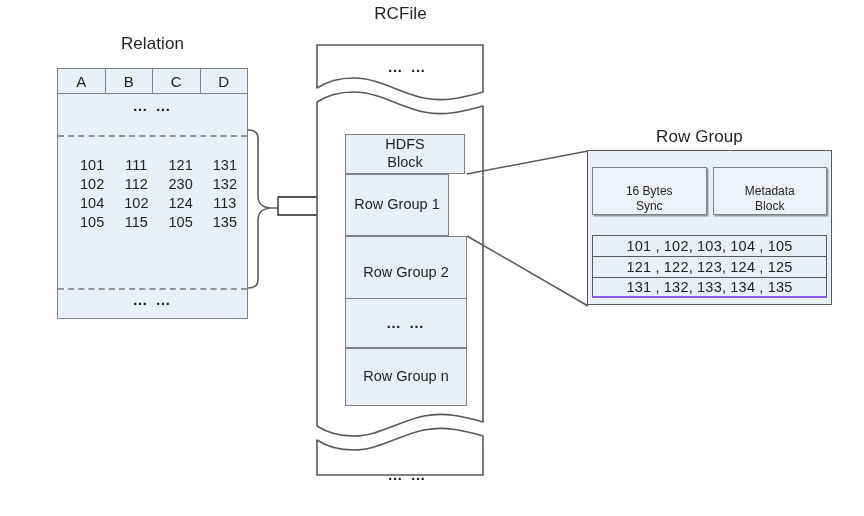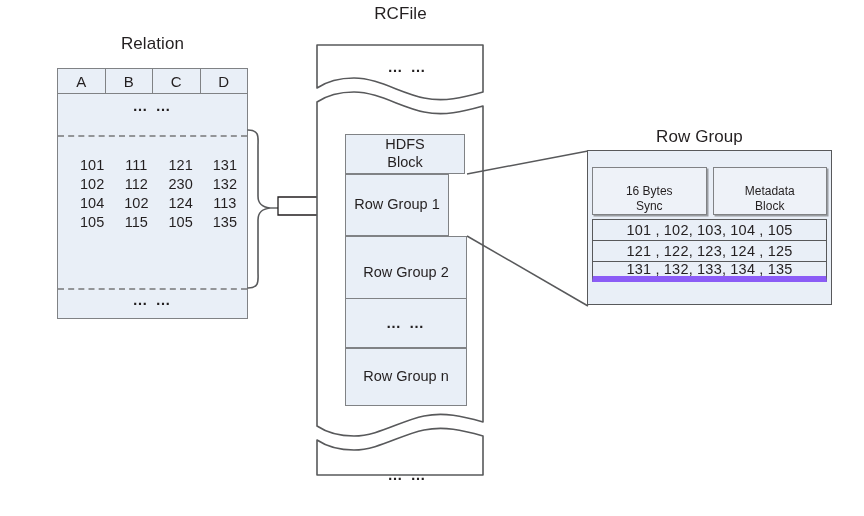--- a/index.html
+++ b/index.html
@@ -174,35 +174,35 @@
     box-shadow: 1.5px 1.5px 0 rgba(88,89,91,0.55);
     display: flex;
     align-items: flex-end;
     justify-content: center;
     text-align: center;
     font-size: 12px;
     line-height: 1.25;
     margin-top: 12px;
   }
   #rg-rows {
-    margin-top: 4px;
+    margin-top: 20px;
   }
   .rg-row {
     box-sizing: border-box;
     height: 21px;
     background: #e9eff7;
     border: 1px solid #58595b;
     border-bottom: none;
     display: flex;
     align-items: center;
     justify-content: center;
     font-size: 14.5px;
     letter-spacing: 0.2px;
   }
-  .rg-row:last-child { border-bottom: 6px solid #8b5cf6; }
+  .rg-row:last-child { border-bottom: 2px solid #8b5cf6; }
 </style>
 </head>
 <body>
 
 <div class="stage">
 
   <div class="title" id="relation-title">Relation</div>
   <div class="title" id="rcfile-title">RCFile</div>
   <div class="title" id="rowgroup-title">Row Group</div>
 

